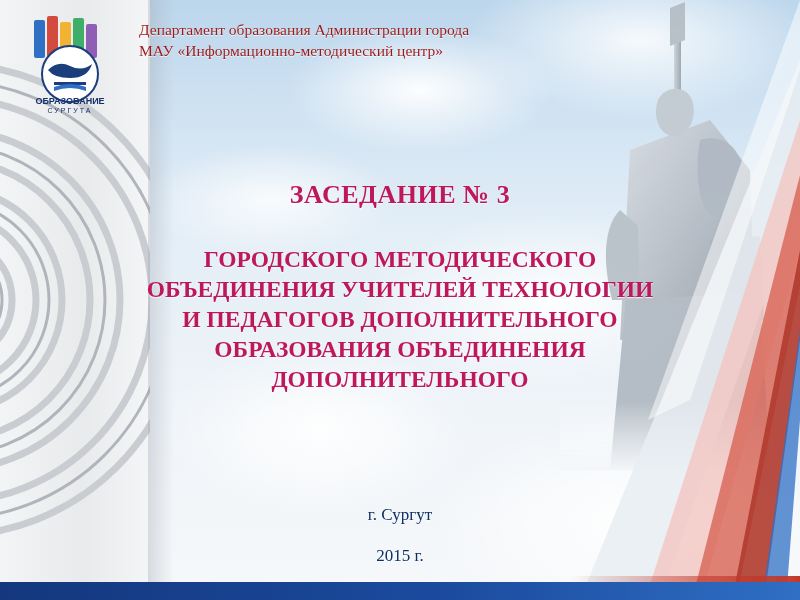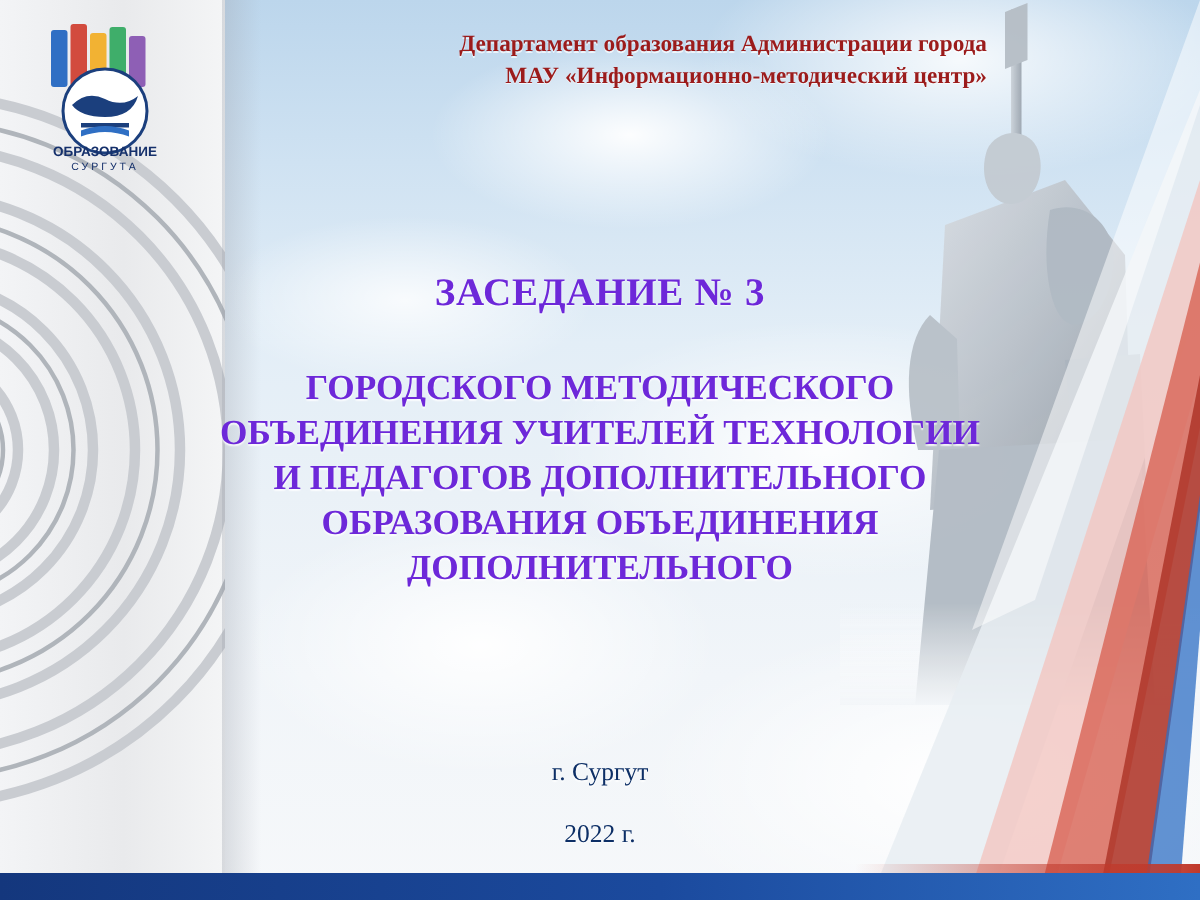--- a/index.html
+++ b/index.html
@@ -78,38 +78,38 @@
   
   .logo {
     position: absolute;
     left: 18px; top: 12px;
     width: 104px; height: 104px;
   }
 
   
   .header {
     position: absolute;
-    left: 158px; top: 20px;
+    left: 139px; top: 20px;
     width: 500px;
-    text-align: right;
+    text-align: left;
     color: #9b1b1b;
-    font-weight: bold;
+    font-weight: normal;
     font-size: 15.5px;
     line-height: 1.35;
     text-shadow: 0 1px 0 rgba(255,255,255,0.7);
   }
 
   
   .title-block {
     position: absolute;
     left: 110px;
     top: 180px;
     width: 580px;
     text-align: center;
-    color: #6d28d9;
+    color: #be185d;
     font-weight: bold;
     text-shadow: 0 1px 1px rgba(255,255,255,0.85);
   }
   .title-main {
     font-size: 26px;
     letter-spacing: 0.5px;
     margin-bottom: 34px;
   }
   .title-sub {
     font-size: 23.5px;
@@ -240,18 +240,18 @@
       <div>ГОРОДСКОГО МЕТОДИЧЕСКОГО</div>
       <div>ОБЪЕДИНЕНИЯ УЧИТЕЛЕЙ ТЕХНОЛОГИИ</div>
       <div>И ПЕДАГОГОВ ДОПОЛНИТЕЛЬНОГО</div>
       <div>ОБРАЗОВАНИЯ ОБЪЕДИНЕНИЯ</div>
       <div>ДОПОЛНИТЕЛЬНОГО</div>
     </div>
   </div>
 
   <div class="footer">
     <div class="city">г. Сургут</div>
-    <div class="year">2022 г.</div>
+    <div class="year">2015 г.</div>
   </div>
 
   <div class="bottom-bar-accent"></div>
   <div class="bottom-bar"></div>
 </div>
 
 </body></html>

